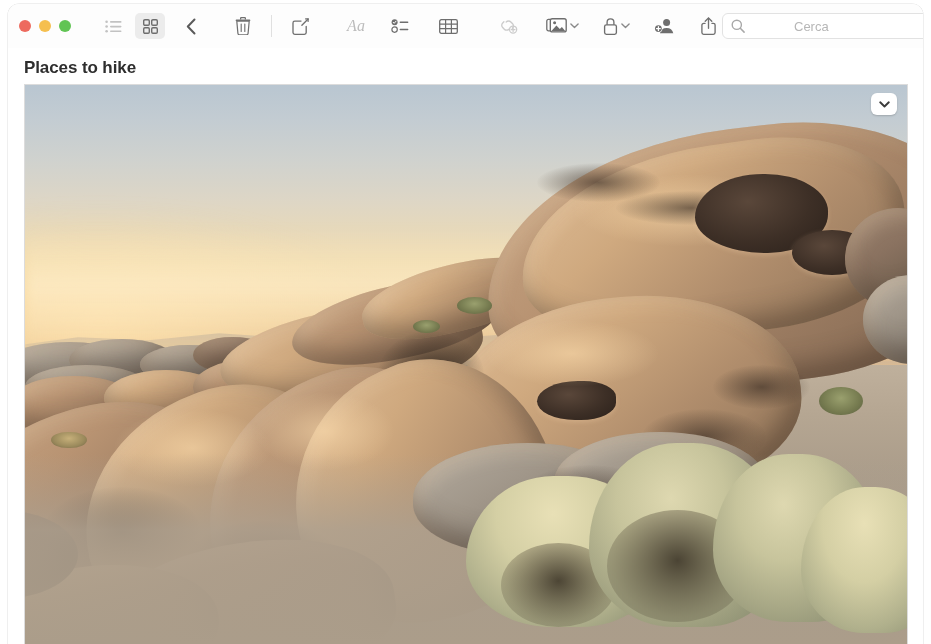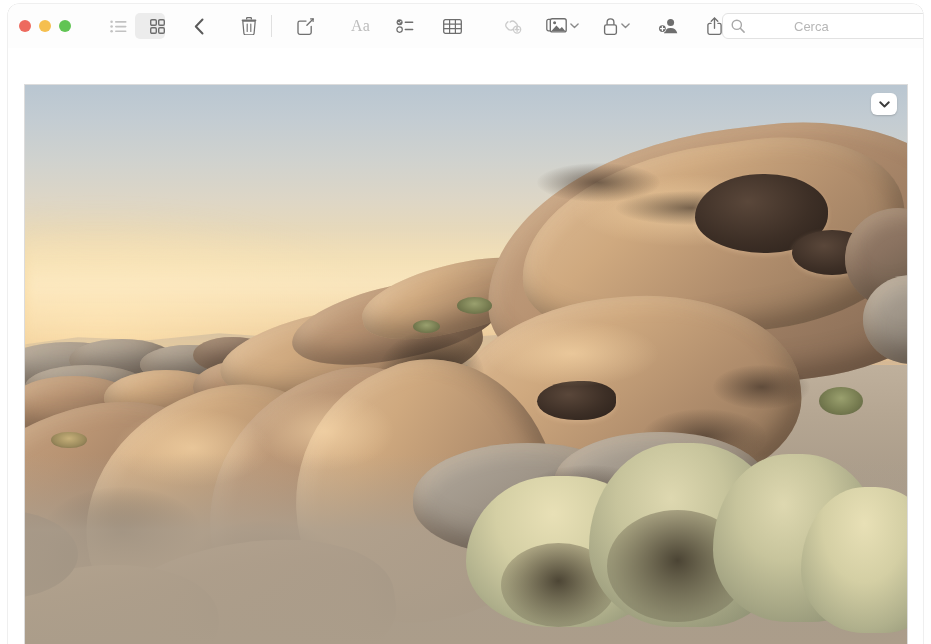--- a/index.html
+++ b/index.html
@@ -29,24 +29,25 @@
     padding: 0 12px 0 11px;
   }
   .traffic { display: flex; gap: 8px; align-items: center; margin-right: 20px; }
   .light { width: 12px; height: 12px; border-radius: 50%; display: block; }
   .light.red { background: #ed6a5e; }
   .light.yellow { background: #f5bf4f; }
   .light.green { background: #61c454; }
 
   .tb-btn {
     width: 28px; height: 24px;
-    display: flex; align-items: center; justify-content: flex-end;
+    display: flex; align-items: center; justify-content: center;
     border-radius: 5px;
     background: transparent;
     flex: none;
+    font-style: italic;
   }
   .tb-btn.selected { background: #ececec; width: 30px; height: 26px; }
   .tb-gap-8 { margin-left: 8px; }
   .tb-gap-12 { margin-left: 12px; }
   .tb-gap-16 { margin-left: 16px; }
   .tb-gap-20 { margin-left: 20px; }
   .tb-gap-24 { margin-left: 24px; }
   .tb-gap-28 { margin-left: 28px; }
   .tb-gap-32 { margin-left: 32px; }
 
@@ -375,20 +376,23 @@
         <svg width="14" height="14" viewBox="0 0 14 14">
           <circle cx="5.8" cy="5.8" r="4.6" fill="none" stroke="#a8a8a8" stroke-width="1.4"></circle>
           <line x1="9.3" y1="9.3" x2="13.1" y2="13.1" stroke="#a8a8a8" stroke-width="1.5" stroke-linecap="round"></line>
         </svg>
         <span class="search-ph">Cerca</span>
       </div>
     </div>
 
   </div>
 
+  <div class="title-bar">
+    <span class="note-title">Places to hike</span>
+  </div>
 
   <div class="image-area">
     <div class="photo">
 
       <div class="sky"></div>
       <div class="sky-glow-left"></div>
       <div class="sky-haze"></div>
       <div class="mtn"></div>
       <div class="mtn2"></div>
 

